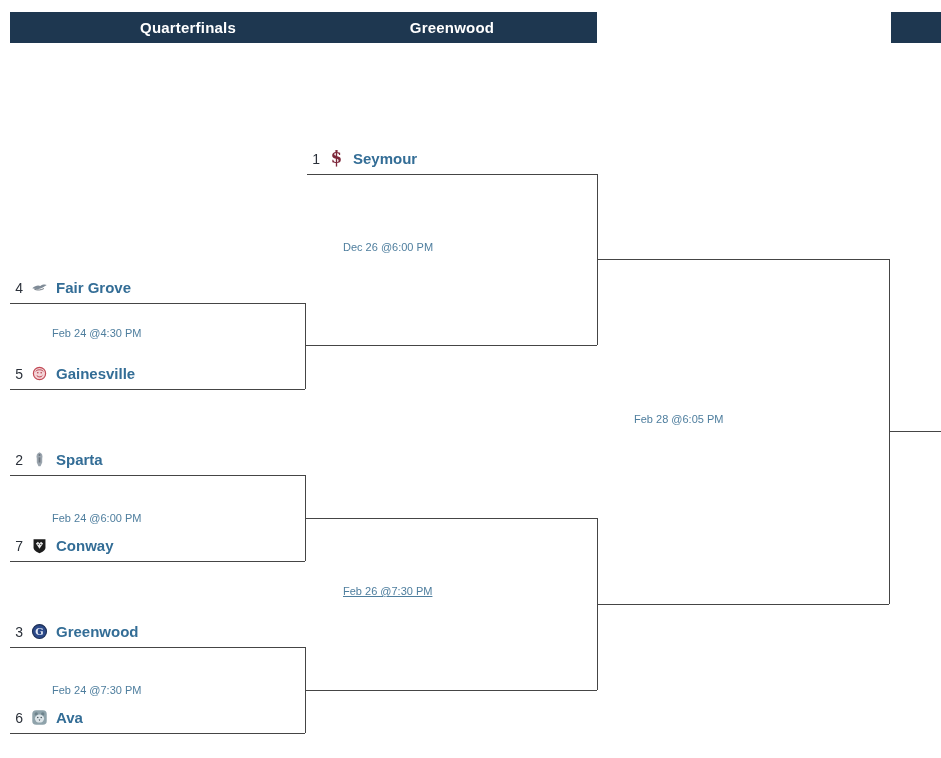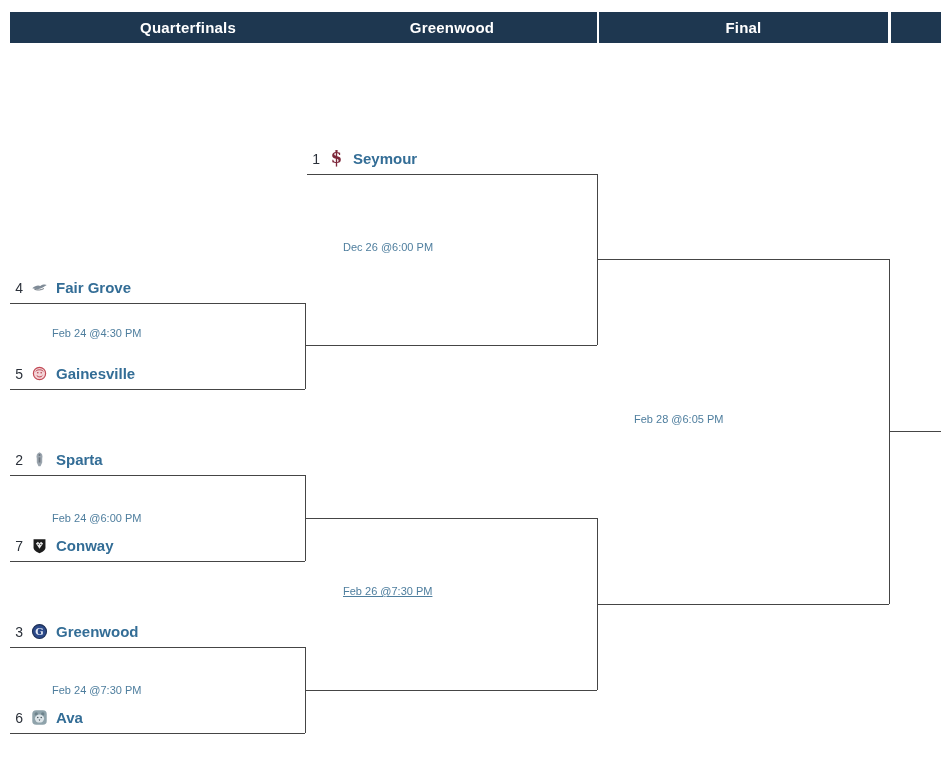--- a/index.html
+++ b/index.html
@@ -75,21 +75,20 @@
     cursor: pointer;
   }
 </style>
 </head>
 <body>
 
 <div class="stage">
 
   <div class="hcell" style="left:10px;  width:356px;">Quarterfinals</div>
   <div class="hcell" style="left:307px; width:290px;">Greenwood</div>
-  <div class="hcell" style="left:599px; width:289px;">Final</div>
   <div class="hcell" style="left:891px; width:50px;"></div>
 
   <div class="hline" style="left:307px; top:174px; width:290px;"></div>
   <div class="vline" style="left:597px; top:174px; height:171px;"></div>
 
   <div class="hline" style="left:10px; top:303px; width:295px;"></div>
   <div class="vline" style="left:305px; top:303px; height:86px;"></div>
   <div class="hline" style="left:10px; top:389px; width:295px;"></div>
   <div class="hline" style="left:305px; top:345px; width:292px;"></div>
 

